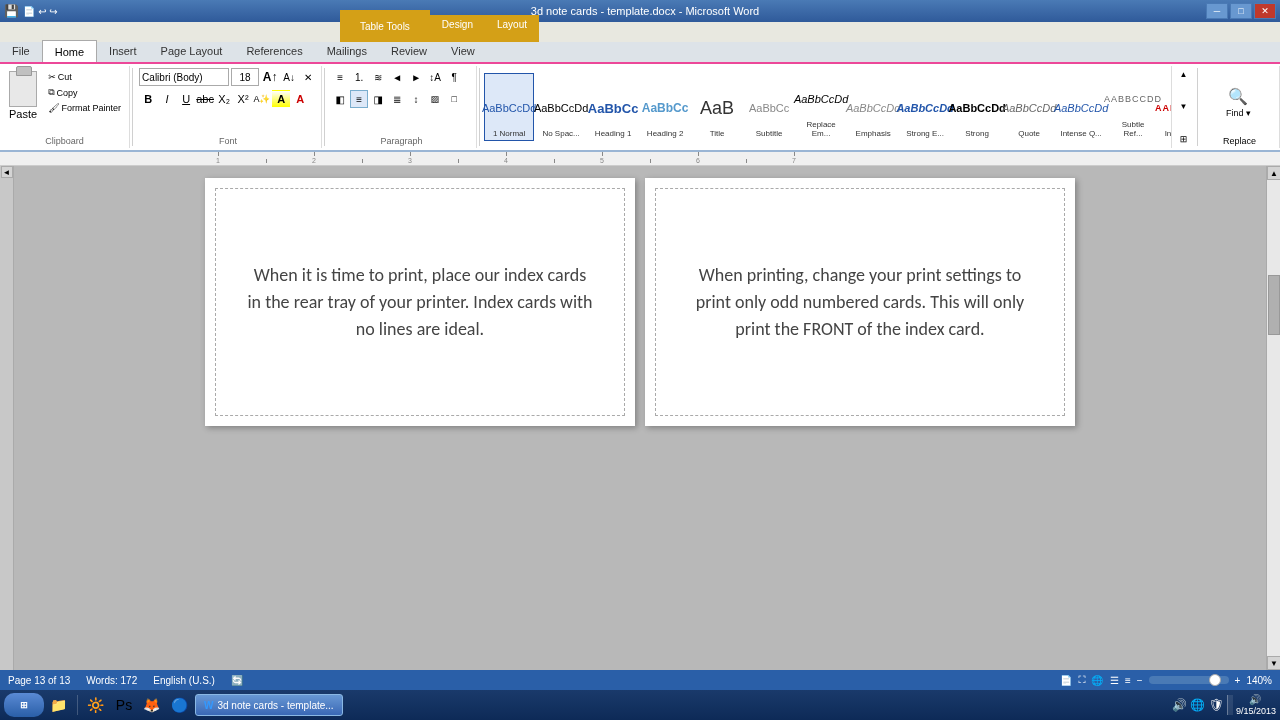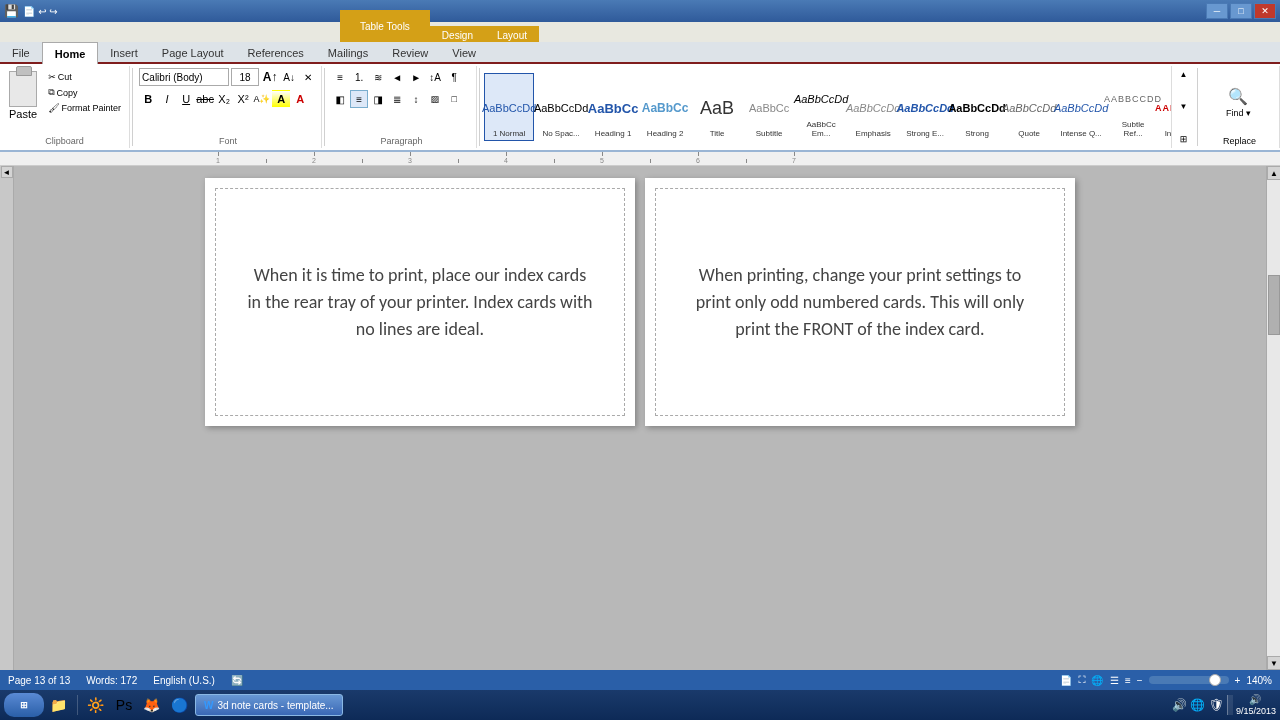--- a/index.html
+++ b/index.html
@@ -35,58 +35,58 @@
       background: #d4a017;
       color: white;
       font-size: 10px;
       padding: 1px 20px;
       height: 32px;
       display: flex;
       align-items: center;
     }
     .table-tools-subtabs {
       display: flex;
-      height: 16px;
+      height: 27px;
       background: #d4a017;
       margin-left: 0;
     }
     .table-tools-subtab {
       padding: 0 12px;
       font-size: 10px;
       color: white;
       display: flex;
       align-items: center;
       cursor: pointer;
       height: 18px;
     }
 
     
     #ribbon-tabs {
       height: 22px;
       background: #dde3e8;
       display: flex;
-      align-items: flex-start;
-      border-bottom: 2px solid #7f1d1d;
+      align-items: flex-end;
+      border-bottom: 2px solid #ec4899;
     }
     .ribbon-tab {
       padding: 3px 12px;
       font-size: 11px;
       cursor: pointer;
       height: 22px;
       display: flex;
       align-items: center;
       color: #333;
     }
     .ribbon-tab.active {
       background: white;
       border-top: 1px solid #aaa;
       border-left: 1px solid #aaa;
       border-right: 1px solid #aaa;
       color: #000;
-      font-weight: bold;
+      font-weight: normal;
     }
 
     
     #ribbon {
       height: 88px;
       background: white;
       border-bottom: 2px solid #9ab5d4;
       display: flex;
       align-items: stretch;
       padding: 2px 0;
@@ -490,20 +490,21 @@
     }
   </style>
 </head>
 <body>
 
 <div id="titlebar">
   <div style="display:flex;align-items:center;gap:4px;width:80px;">
     <span style="font-size:12px;">💾</span>
     <span style="font-size:10px;">📄 ↩ ↪</span>
   </div>
+  <div class="title">3d note cards - template.docx - Microsoft Word</div>
   <div class="win-controls">
     <div class="win-btn">─</div>
     <div class="win-btn">□</div>
     <div class="win-btn close">✕</div>
   </div>
 </div>
 
 <div id="table-tools-bar">
   <div class="table-tools-label">Table Tools</div>
   <div class="table-tools-subtabs">
@@ -626,21 +627,21 @@
       <div class="style-item">
         <div class="style-preview" style="font-size:18px;color:#333;">AaB</div>
         <div class="style-label">Title</div>
       </div>
       <div class="style-item">
         <div class="style-preview" style="font-size:11px;color:#888;">AaBbCc</div>
         <div class="style-label">Subtitle</div>
       </div>
       <div class="style-item">
         <div class="style-preview" style="font-size:11px;font-style:italic;">AaBbCcDd</div>
-        <div class="style-label">AaBbCc Em...</div>
+        <div class="style-label">Replace Em...</div>
       </div>
       <div class="style-item">
         <div class="style-preview" style="font-size:11px;font-style:italic;color:#888;">AaBbCcDd</div>
         <div class="style-label">Emphasis</div>
       </div>
       <div class="style-item">
         <div class="style-preview" style="font-size:11px;font-style:italic;color:#2255aa;font-weight:bold;">AaBbCcDd</div>
         <div class="style-label">Strong E...</div>
       </div>
       <div class="style-item">

